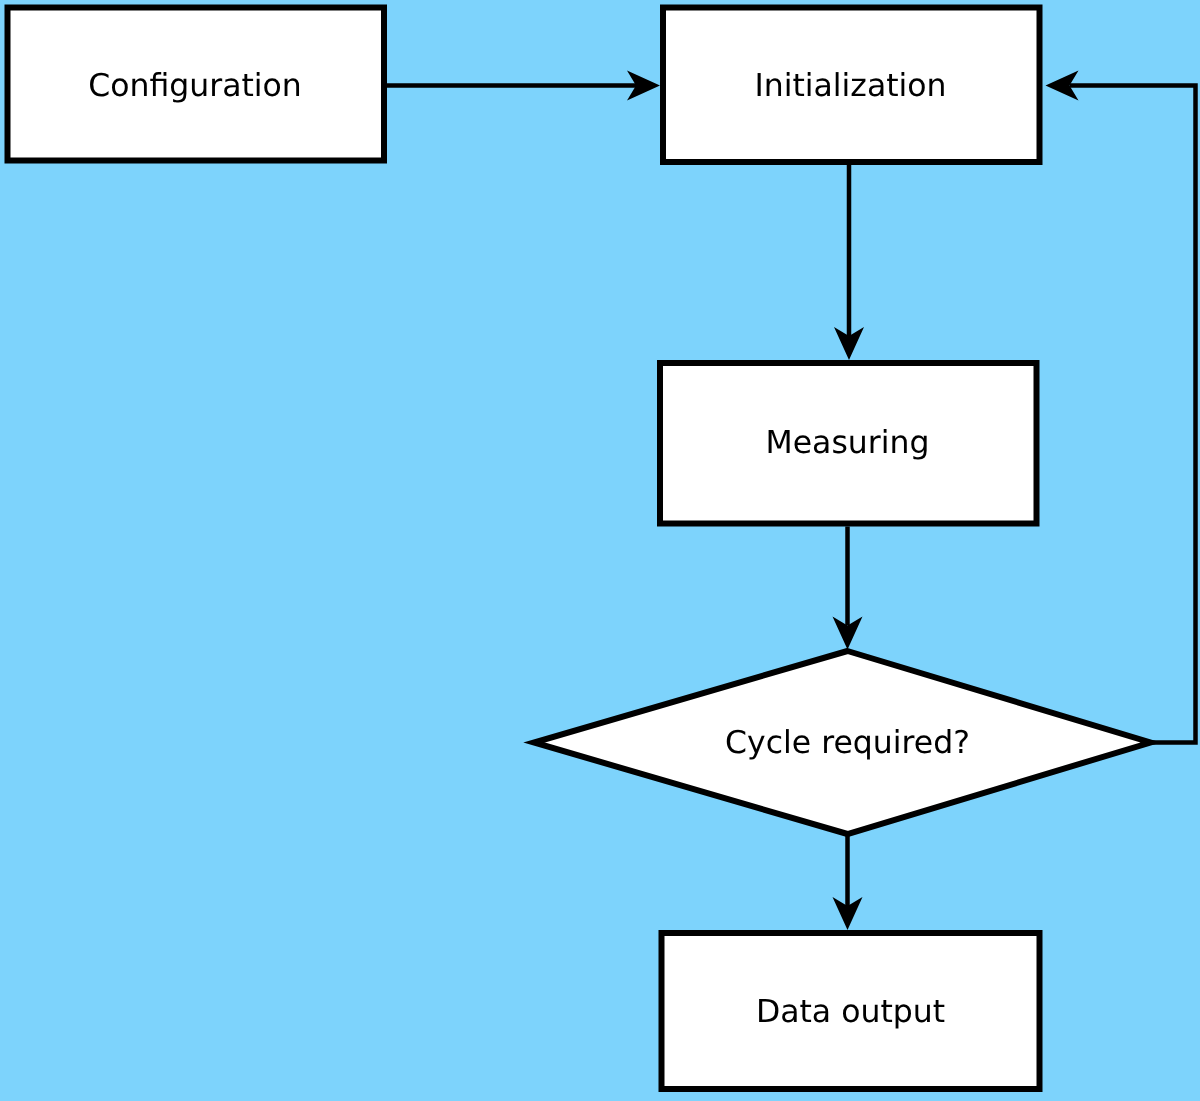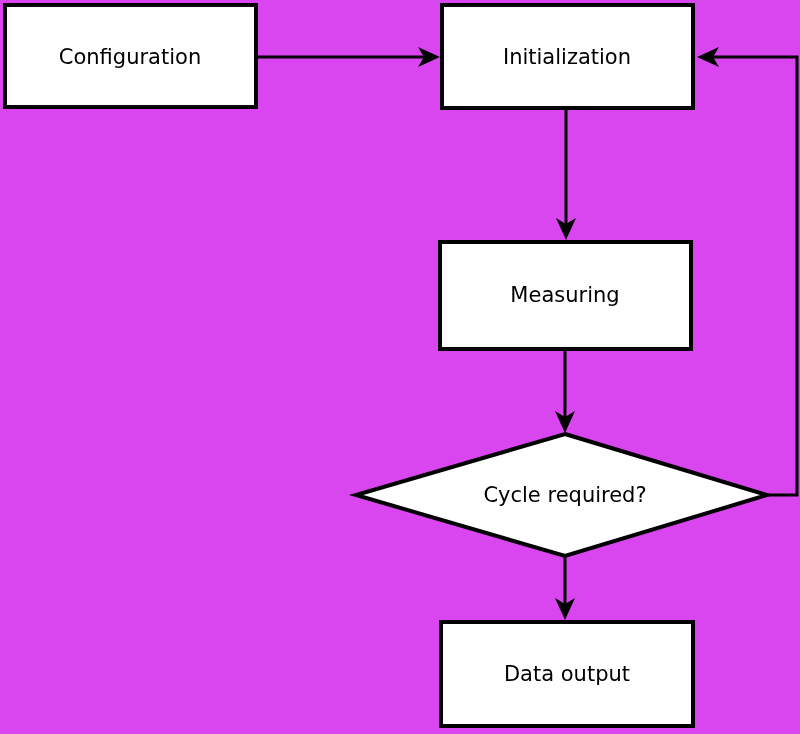--- a/index.html
+++ b/index.html
@@ -8,21 +8,21 @@
     background: #ffffff;
     width: 800px;
     height: 734px;
     overflow: hidden;
     font-family: "DejaVu Sans", sans-serif;
   }
   .canvas {
     position: relative;
     width: 800px;
     height: 734px;
-    background: #d946ef;
+    background: #7dd3fc;
   }
   svg { display: block; }
   .node-shape {
     fill: #ffffff;
     stroke: #000000;
     stroke-width: 4;
   }
   .connector {
     fill: none;
     stroke: #000000;

